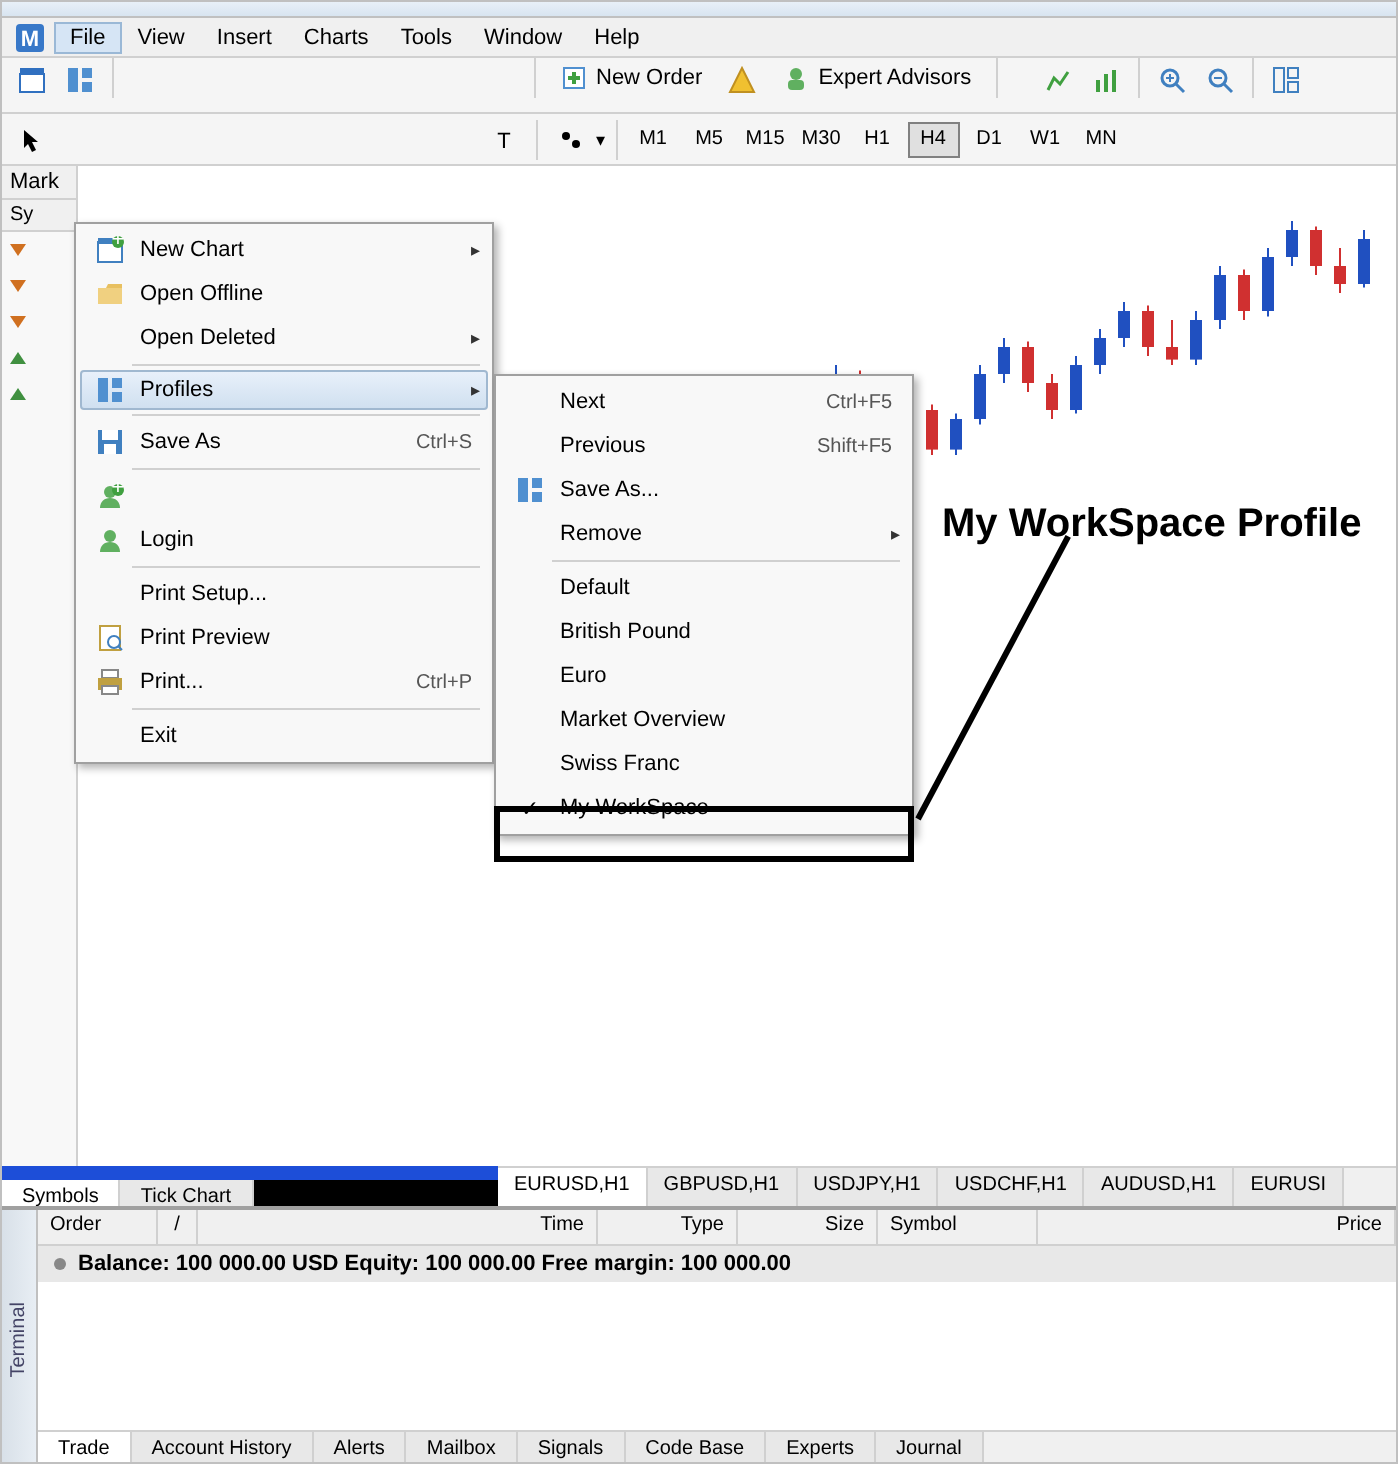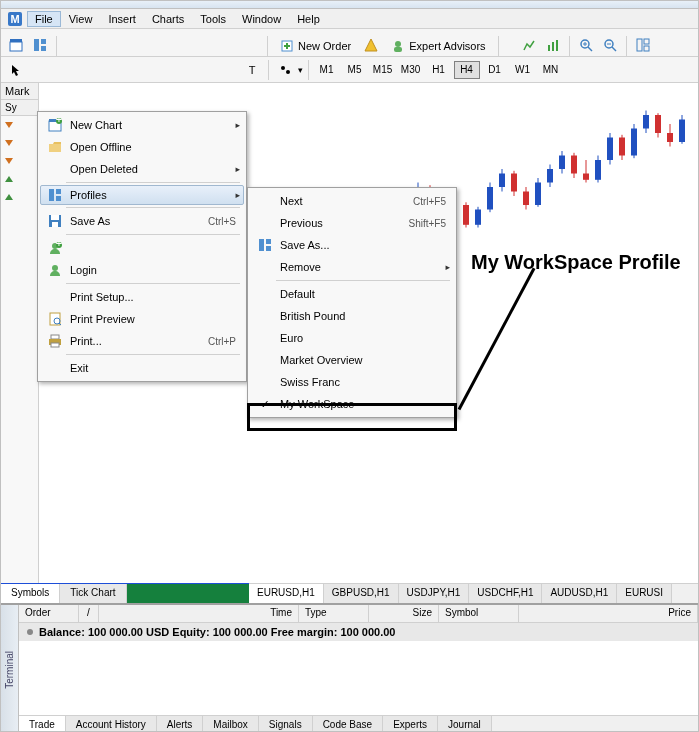--- a/index.html
+++ b/index.html
@@ -5,21 +5,21 @@
   * { box-sizing: border-box; margin: 0; padding: 0; font-family: Tahoma, Arial, sans-serif; font-size: 11px; }
   body { width: 699px; height: 732px; background: #fff; position: relative; overflow: hidden; border: 1px solid #c0c0c0; }
   
   .titlebar-strip { height: 8px; background: linear-gradient(to bottom, #e8f0f8, #d8e4f0); border-bottom: 1px solid #c0c0c0; }
   
   .menubar { display: flex; align-items: center; height: 20px; background: #f0f0f0; padding: 0 2px; border-bottom: 1px solid #d0d0d0; }
   .menubar .app-icon { width: 16px; height: 16px; margin: 0 4px; display: flex; align-items: center; justify-content: center; }
   .menubar .menu-item { padding: 2px 8px; cursor: pointer; }
   .menubar .menu-item.active { background: #d6e5f5; border: 1px solid #9ab8d6; padding: 1px 7px; }
   
-  .toolbar { display: flex; align-items: flex-end; height: 28px; background: #f5f5f5; border-bottom: 1px solid #d0d0d0; padding: 0 4px; gap: 2px; }
+  .toolbar { display: flex; align-items: flex-start; height: 28px; background: #f5f5f5; border-bottom: 1px solid #d0d0d0; padding: 0 4px; gap: 2px; }
   .tb-btn { width: 22px; height: 22px; display: flex; align-items: center; justify-content: center; border: 1px solid transparent; cursor: pointer; }
   .tb-sep { width: 1px; height: 20px; background: #d0d0d0; margin: 0 3px; }
   .tb-text-btn { display: flex; align-items: center; gap: 4px; padding: 2px 6px; border: 1px solid transparent; cursor: pointer; }
   .tf-btn { width: 26px; height: 18px; display: flex; align-items: center; justify-content: center; font-size: 10px; cursor: pointer; }
   .tf-btn.active { border: 1px solid #808080; background: #e0e0e0; }
   
   .toolbar2 { display: flex; align-items: center; height: 26px; background: #f5f5f5; border-bottom: 1px solid #d0d0d0; padding: 0 4px; gap: 2px; }
   
   .main-area { position: relative; height: 520px; }
   
@@ -450,21 +450,21 @@
         </div>
       <div class="menu-label">My WorkSpace</div>
     </div>
   </div>
 
   <div class="highlight-box" style="left:246px; top:320px; width:210px; height:28px;"></div>
 
   <div class="annotation" style="left:470px; top:168px;">My WorkSpace Profile</div>
   <div class="annotation-line" style="left:458px; top:325px; width:160px; height:3px; transform:rotate(-62deg);"></div>
 
-  <div style="position:absolute; bottom:0; left:0; width:248px; height:20px; display:flex; background:#15803d; border-top:1px solid #1d4ed8;">
+  <div style="position:absolute; bottom:0; left:0; width:248px; height:20px; display:flex; background:#000000; border-top:7px solid #1d4ed8;">
     <div class="sidebar-tab">Symbols</div>
     <div class="sidebar-tab inactive">Tick Chart</div>
   </div>
 
   <div class="chart-tabs">
     <div class="chart-tab active">EURUSD,H1</div>
     <div class="chart-tab">GBPUSD,H1</div>
     <div class="chart-tab">USDJPY,H1</div>
     <div class="chart-tab">USDCHF,H1</div>
     <div class="chart-tab">AUDUSD,H1</div>
@@ -474,21 +474,21 @@
 
 <div class="terminal">
   <div class="terminal-side">
       <span>Terminal</span>
     </div>
   <div class="terminal-body">
     <div class="term-header">
       <div class="term-col" style="width:60px">Order</div>
       <div class="term-col" style="width:20px; text-align:center">/</div>
       <div class="term-col" style="width:200px; text-align:right">Time</div>
-      <div class="term-col" style="width:70px; text-align:left">Type</div>
+      <div class="term-col" style="width:70px; text-align:right">Type</div>
       <div class="term-col" style="width:70px; text-align:right">Size</div>
       <div class="term-col" style="width:80px; text-align:left">Symbol</div>
       <div class="term-col" style="flex:1; text-align:right">Price</div>
     </div>
     <div class="term-row">
       <svg width="10" height="10">
           <circle cx="5" cy="5" r="3" fill="#888"></circle>
         </svg>
       <b>Balance: 100 000.00 USD  Equity: 100 000.00  Free margin: 100 000.00</b>
     </div>

